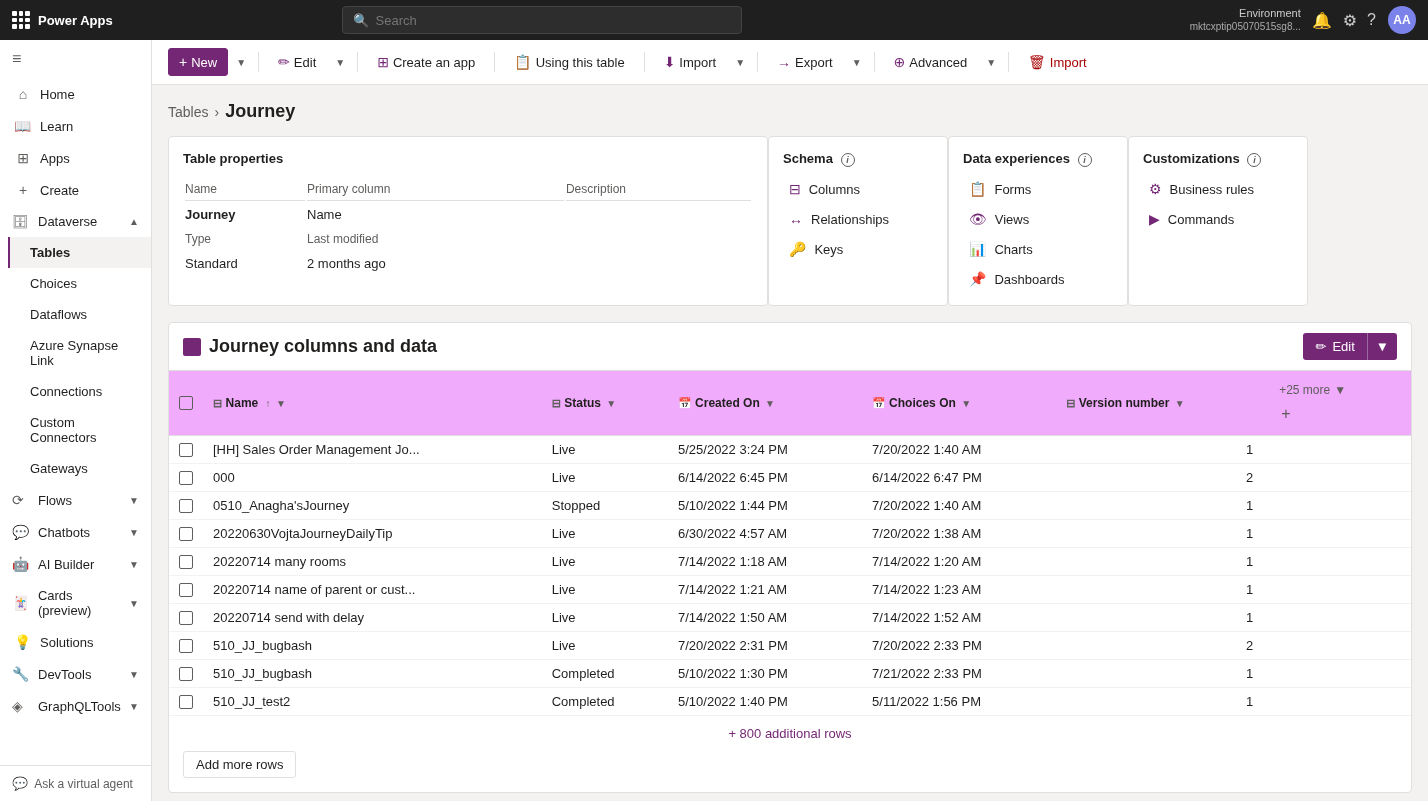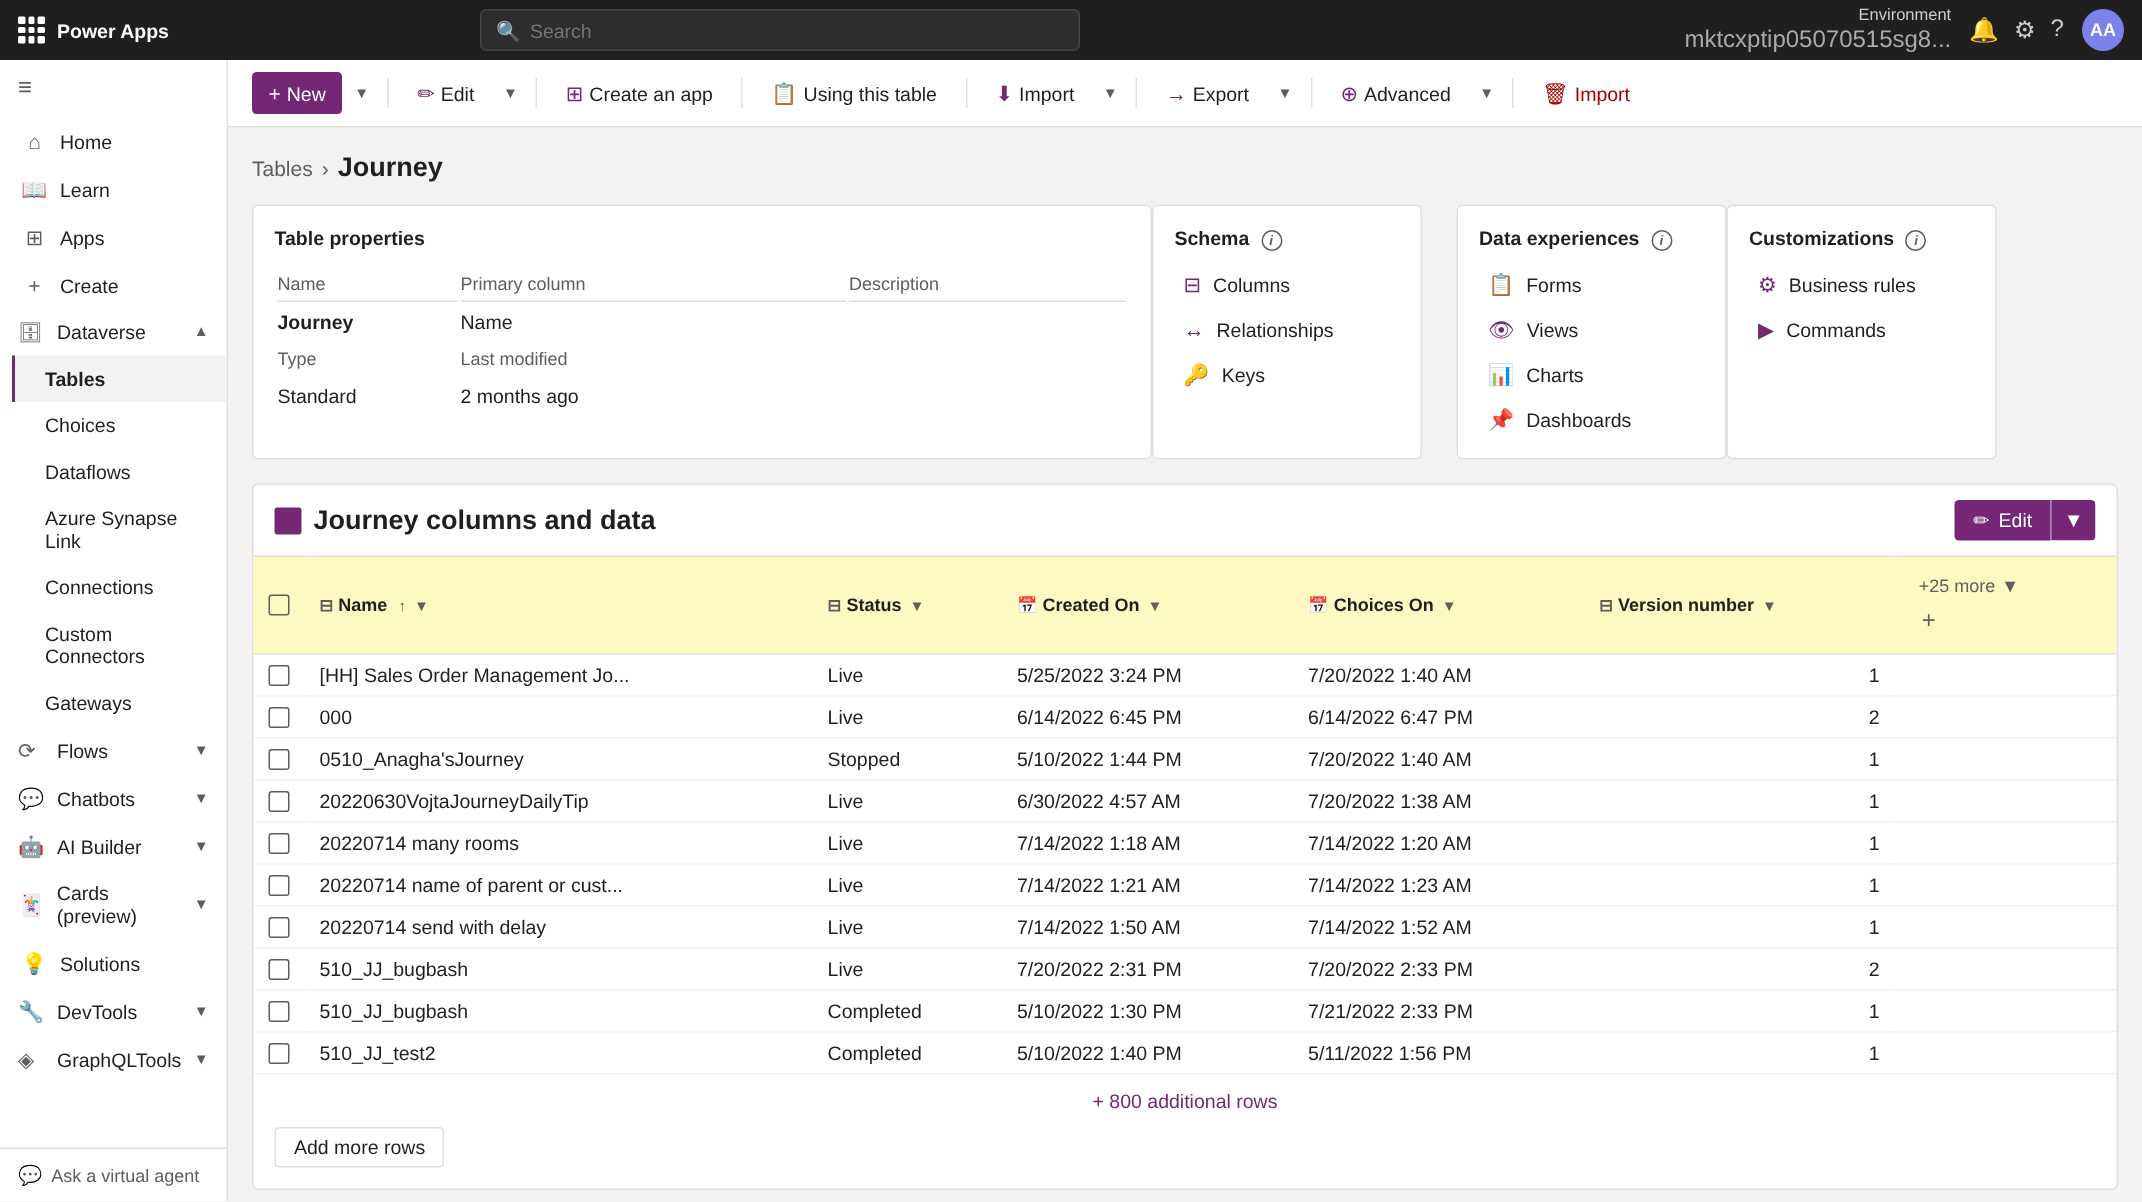--- a/index.html
+++ b/index.html
@@ -20,21 +20,21 @@
     .top-nav .waffle-icon span { background: #fff; display: block; border-radius: 1px; }
     .search-bar {
       flex: 1; max-width: 400px; margin: 0 auto;
       background: #2d2d2d; border: 1px solid #444; border-radius: 4px;
       display: flex; align-items: center; padding: 0 10px; height: 28px; color: #ccc;
     }
     .search-bar input { background: transparent; border: none; outline: none; color: #ccc; font-size: 13px; width: 100%; }
     .top-nav-right { display: flex; align-items: center; gap: 12px; margin-left: auto; color: #ccc; font-size: 12px; }
     .env-info { text-align: right; line-height: 1.2; }
     .env-name { font-size: 11px; color: #ccc; }
-    .env-id { font-size: 16px; color: #aaa; }
+    .env-id { font-size: 10px; color: #aaa; }
     .nav-icons { display: flex; gap: 10px; align-items: center; }
     .nav-icons span { color: #ccc; font-size: 16px; cursor: pointer; }
     .avatar { width: 28px; height: 28px; background: #7b83eb; border-radius: 50%; display: flex; align-items: center; justify-content: center; color: #fff; font-size: 12px; font-weight: 600; }
 
     
     .layout { display: flex; height: calc(801px - 40px); }
 
     
     .sidebar { width: 152px; background: #fff; border-right: 1px solid #e1dfdd; display: flex; flex-direction: column; overflow-y: auto; flex-shrink: 0; }
     .sidebar-collapse { padding: 10px 12px; color: #605e5c; font-size: 16px; cursor: pointer; }
@@ -95,42 +95,42 @@
     .props-table td.bold { font-weight: 600; }
     .props-table td:first-child { width: 120px; }
 
     
     .schema-card { flex: 0 0 180px; }
     .schema-items { display: flex; flex-direction: column; gap: 6px; }
     .schema-item { display: flex; align-items: center; gap: 8px; padding: 4px 6px; cursor: pointer; border-radius: 3px; color: #201f1e; font-size: 13px; }
     .schema-item .si { font-size: 14px; color: #742774; }
 
     
-    .data-exp-card { flex: 0 0 180px; margin-left: 23px; }
+    .data-exp-card { flex: 0 0 180px; }
     .data-exp-items { display: flex; flex-direction: column; gap: 6px; }
     .data-exp-item { display: flex; align-items: center; gap: 8px; padding: 4px 6px; cursor: pointer; border-radius: 3px; color: #201f1e; font-size: 13px; }
     .data-exp-item .si { font-size: 14px; color: #742774; }
 
     
     .custom-card { flex: 0 0 180px; }
     .custom-items { display: flex; flex-direction: column; gap: 6px; }
     .custom-item { display: flex; align-items: center; gap: 8px; padding: 4px 6px; cursor: pointer; border-radius: 3px; color: #201f1e; font-size: 13px; }
     .custom-item .si { font-size: 14px; color: #742774; }
 
     
     .data-section { background: #fff; border: 1px solid #e1dfdd; border-radius: 4px; }
     .data-section-header { display: flex; align-items: center; justify-content: space-between; padding: 10px 14px; border-bottom: 1px solid #e1dfdd; }
     .data-section-title { display: flex; align-items: center; gap: 8px; font-size: 18px; font-weight: 600; }
     .edit-btn { background: #742774; color: #fff; border: none; border-radius: 3px 0 0 3px; padding: 6px 12px; cursor: pointer; font-size: 13px; display: flex; align-items: center; gap: 6px; }
     .edit-btn-chevron { background: #742774; color: #fff; border: none; border-left: 1px solid rgba(255,255,255,0.3); border-radius: 0 3px 3px 0; padding: 6px 8px; cursor: pointer; }
     .edit-btn-group { display: flex; }
 
     
     .data-grid { width: 100%; border-collapse: collapse; }
-    .data-grid th { text-align: left; padding: 8px 10px; font-size: 12px; color: #201f1e; border-bottom: 1px solid #e1dfdd; white-space: nowrap; background: #fef9c3; font-weight: 600; }
+    .data-grid th { text-align: left; padding: 8px 10px; font-size: 12px; color: #201f1e; border-bottom: 1px solid #e1dfdd; white-space: nowrap; background: #f0abfc; font-weight: 600; }
     .data-grid td { padding: 6px 10px; font-size: 13px; border-bottom: 1px solid #f3f2f1; color: #201f1e; }
     .data-grid .check-col { width: 32px; }
     .data-grid .row-check { width: 14px; height: 14px; border: 1px solid #605e5c; border-radius: 2px; }
     .data-grid .th-check { width: 32px; }
     .col-sort { color: #605e5c; font-size: 10px; margin-left: 4px; }
     .col-filter { color: #605e5c; font-size: 10px; margin-left: 2px; }
     .more-cols-btn { display: flex; align-items: center; gap: 4px; background: transparent; border: none; cursor: pointer; font-size: 12px; color: #605e5c; padding: 4px 6px; border-radius: 3px; }
     .add-col-btn { background: transparent; border: none; cursor: pointer; color: #605e5c; padding: 4px 8px; font-size: 16px; }
 
     .footer-row { padding: 10px 14px; display: flex; align-items: center; gap: 16px; justify-content: center; }

